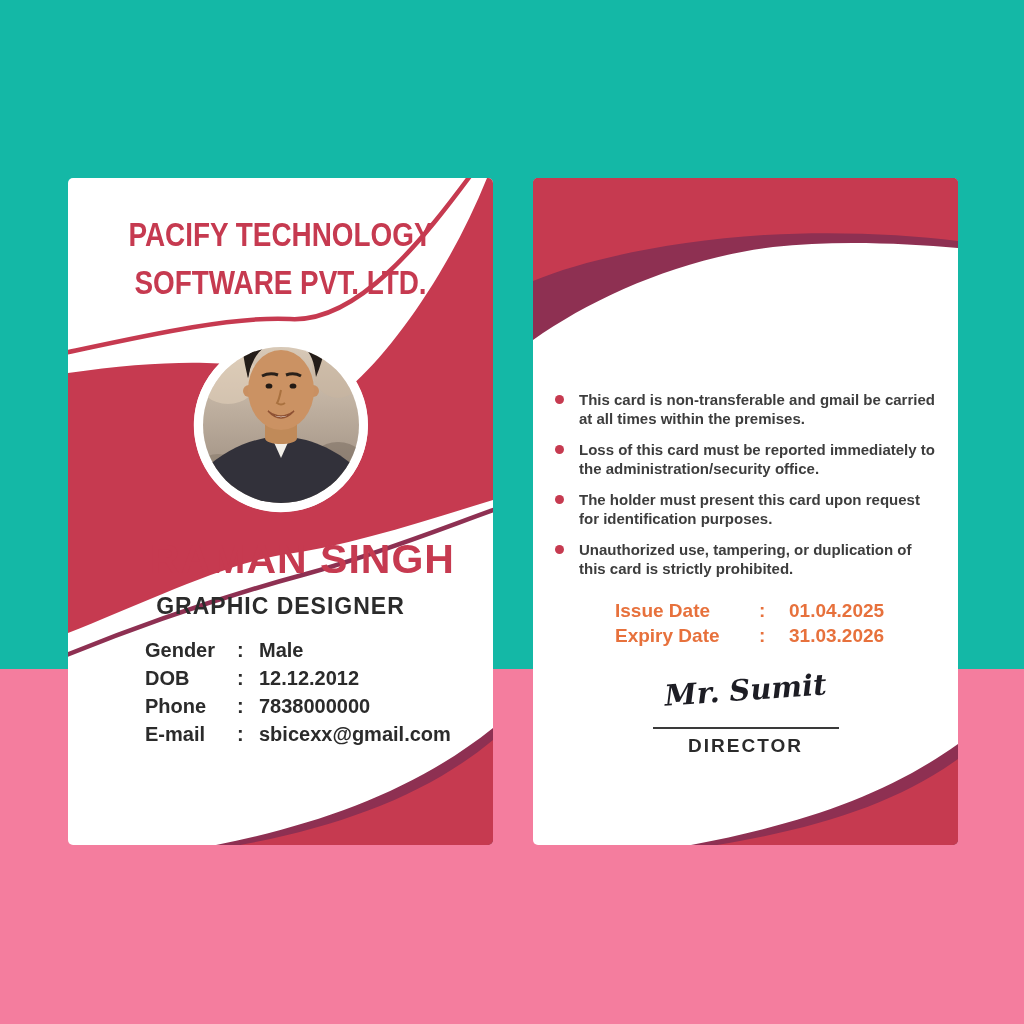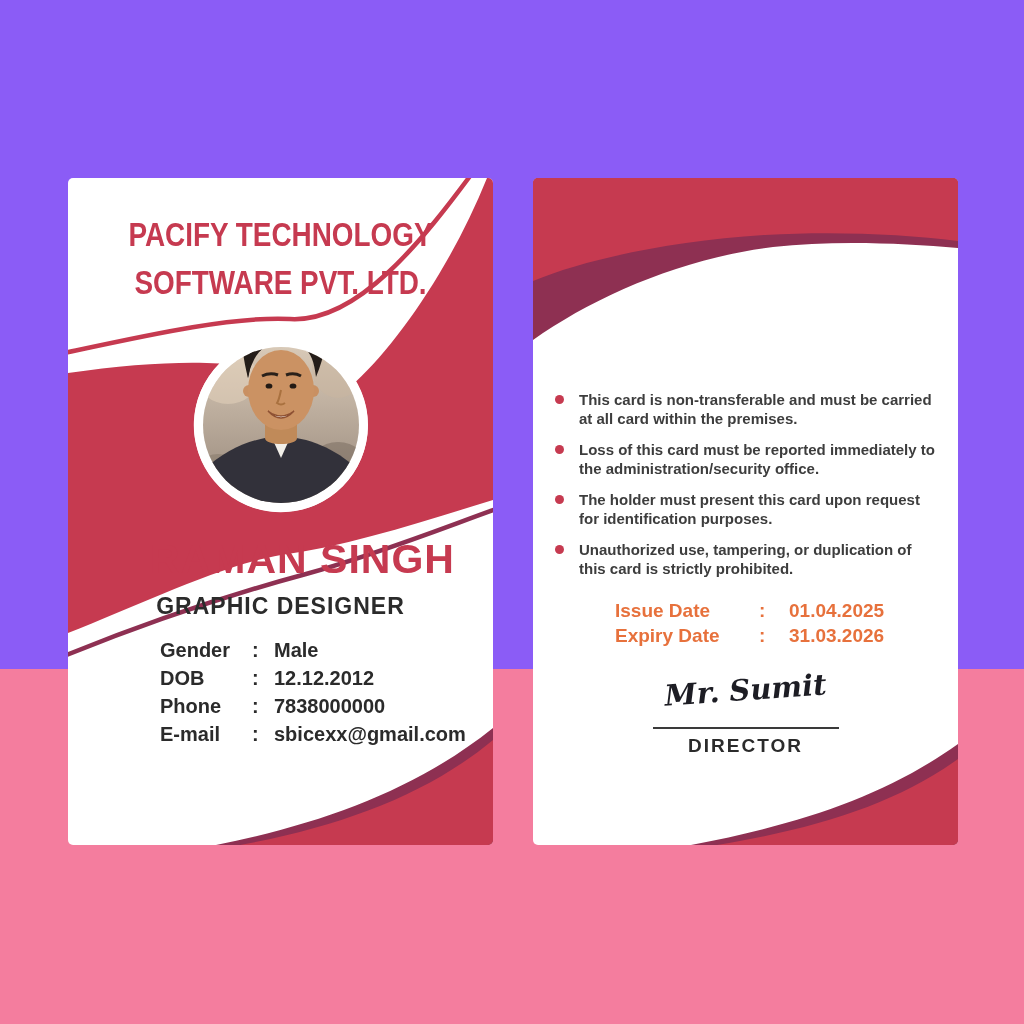--- a/index.html
+++ b/index.html
@@ -1,33 +1,33 @@
 <!DOCTYPE html>
 <html><head>
 <meta charset="utf-8">
 <style>
   html,body{margin:0;padding:0;}
   .stage{position:relative;width:1024px;height:1024px;overflow:hidden;
-         font-family:"Liberation Sans", sans-serif;background:#8b5cf6;}
+         font-family:"Liberation Sans", sans-serif;background:#14b8a6;}
   .bg-bottom{position:absolute;left:0;top:669px;width:1024px;height:355px;}
   .card{position:absolute;top:178px;width:425px;height:667px;background:#ffffff;
         border-radius:5px;overflow:hidden;}
   .card svg{position:absolute;left:0;top:0;}
   .front{left:68px;}
   .back{left:533px;}
 
   
   .company{position:absolute;left:0;top:32px;width:425px;text-align:center;
            font-weight:bold;font-size:34px;line-height:48px;letter-spacing:0px;
            transform:scaleX(.82);transform-origin:50% 0;}
   .emp-name{position:absolute;left:0;top:358px;width:425px;text-align:center;
             font-weight:bold;font-size:41px;letter-spacing:1px;padding-left:22px;}
   .designation{position:absolute;left:0;top:415px;width:425px;text-align:center;
                font-weight:bold;font-size:23px;letter-spacing:1px;color:#2b2b2b;}
-  .details{position:absolute;left:92px;top:458px;color:#2b2b2b;font-weight:bold;
+  .details{position:absolute;left:77px;top:458px;color:#2b2b2b;font-weight:bold;
            font-size:20px;}
   .detail-row{height:28px;line-height:28px;white-space:nowrap;}
   .detail-label{display:inline-block;width:92px;}
   .detail-sep{display:inline-block;width:22px;}
   .detail-value{display:inline-block;}
 
   
   .terms-heading{position:absolute;left:38px;top:162px;font-weight:bold;
                  font-size:26px;color:#1c1c1c;}
   .terms-list{position:absolute;left:22px;top:212px;width:382px;margin:0;padding:0;
@@ -141,21 +141,21 @@
       <path fill="#8e3052" d="M 0,0 L 425,0 L 425,70 C 370,65 300,62 240,69 C 150,80 62,118 0,162 Z"></path>
       <path fill="#c63a50" d="M 0,0 L 425,0 L 425,63 C 370,56 300,53 232,57 C 140,63 56,80 0,103 Z"></path>
       <path fill="#8e3052" d="M 158,667 C 268,646 352,618 425,566 L 425,667 Z"></path>
       <path fill="#c63a50" d="M 184,667 C 286,650 362,626 425,581 L 425,667 Z"></path>
     </svg>
 
 
     <ul class="terms-list">
       <li>
         <span class="bullet-dot" style="background:#c63a50;"></span>
-        <span>This card is non-transferable and must be carried at all card within the premises.</span>
+        <span>This card is non-transferable and gmail be carried at all times within the premises.</span>
       </li>
       <li>
         <span class="bullet-dot" style="background:#c63a50;"></span>
         <span>Loss of this card must be reported immediately to the administration/security office.</span>
       </li>
       <li>
         <span class="bullet-dot" style="background:#c63a50;"></span>
         <span>The holder must present this card upon request for identification purposes.</span>
       </li>
       <li>

